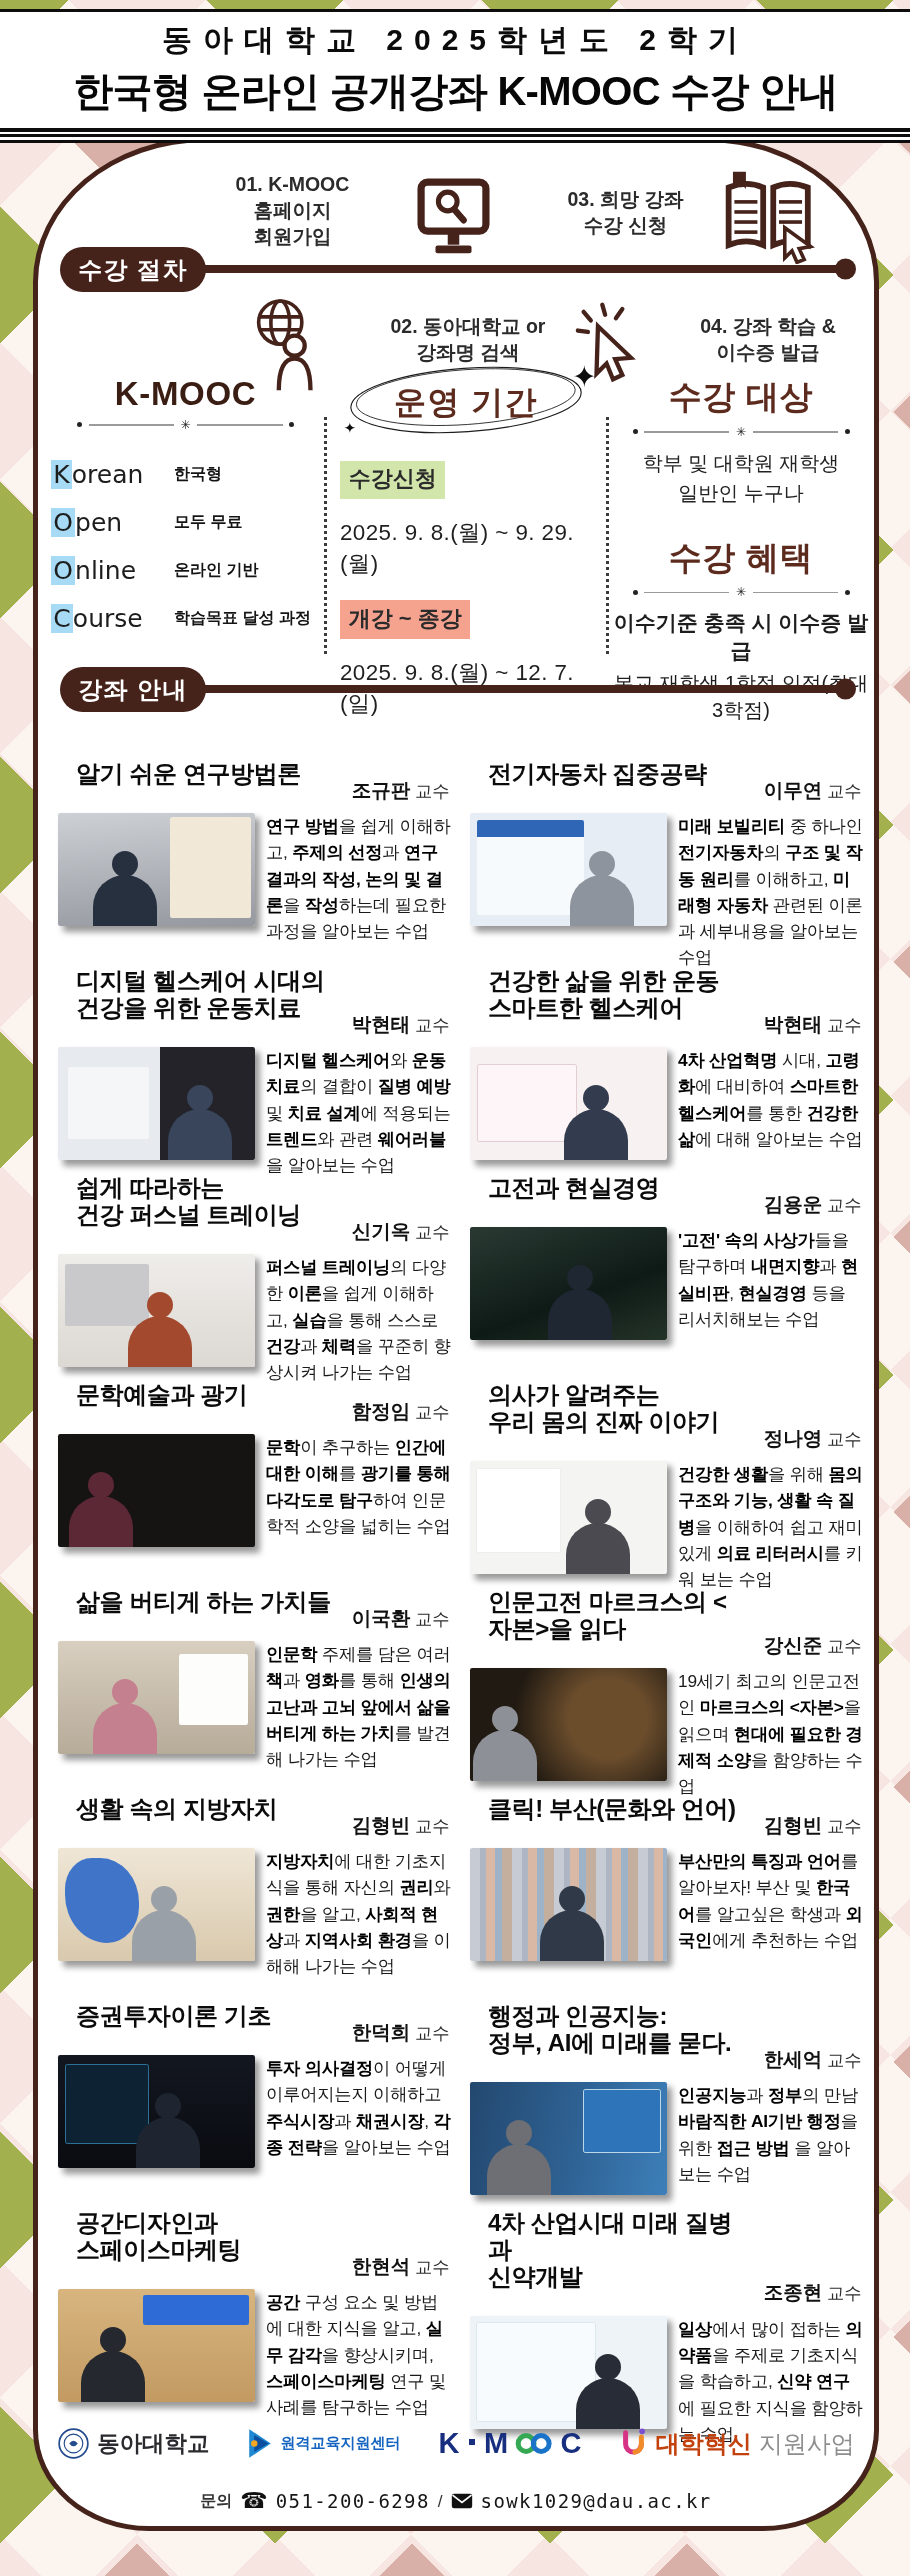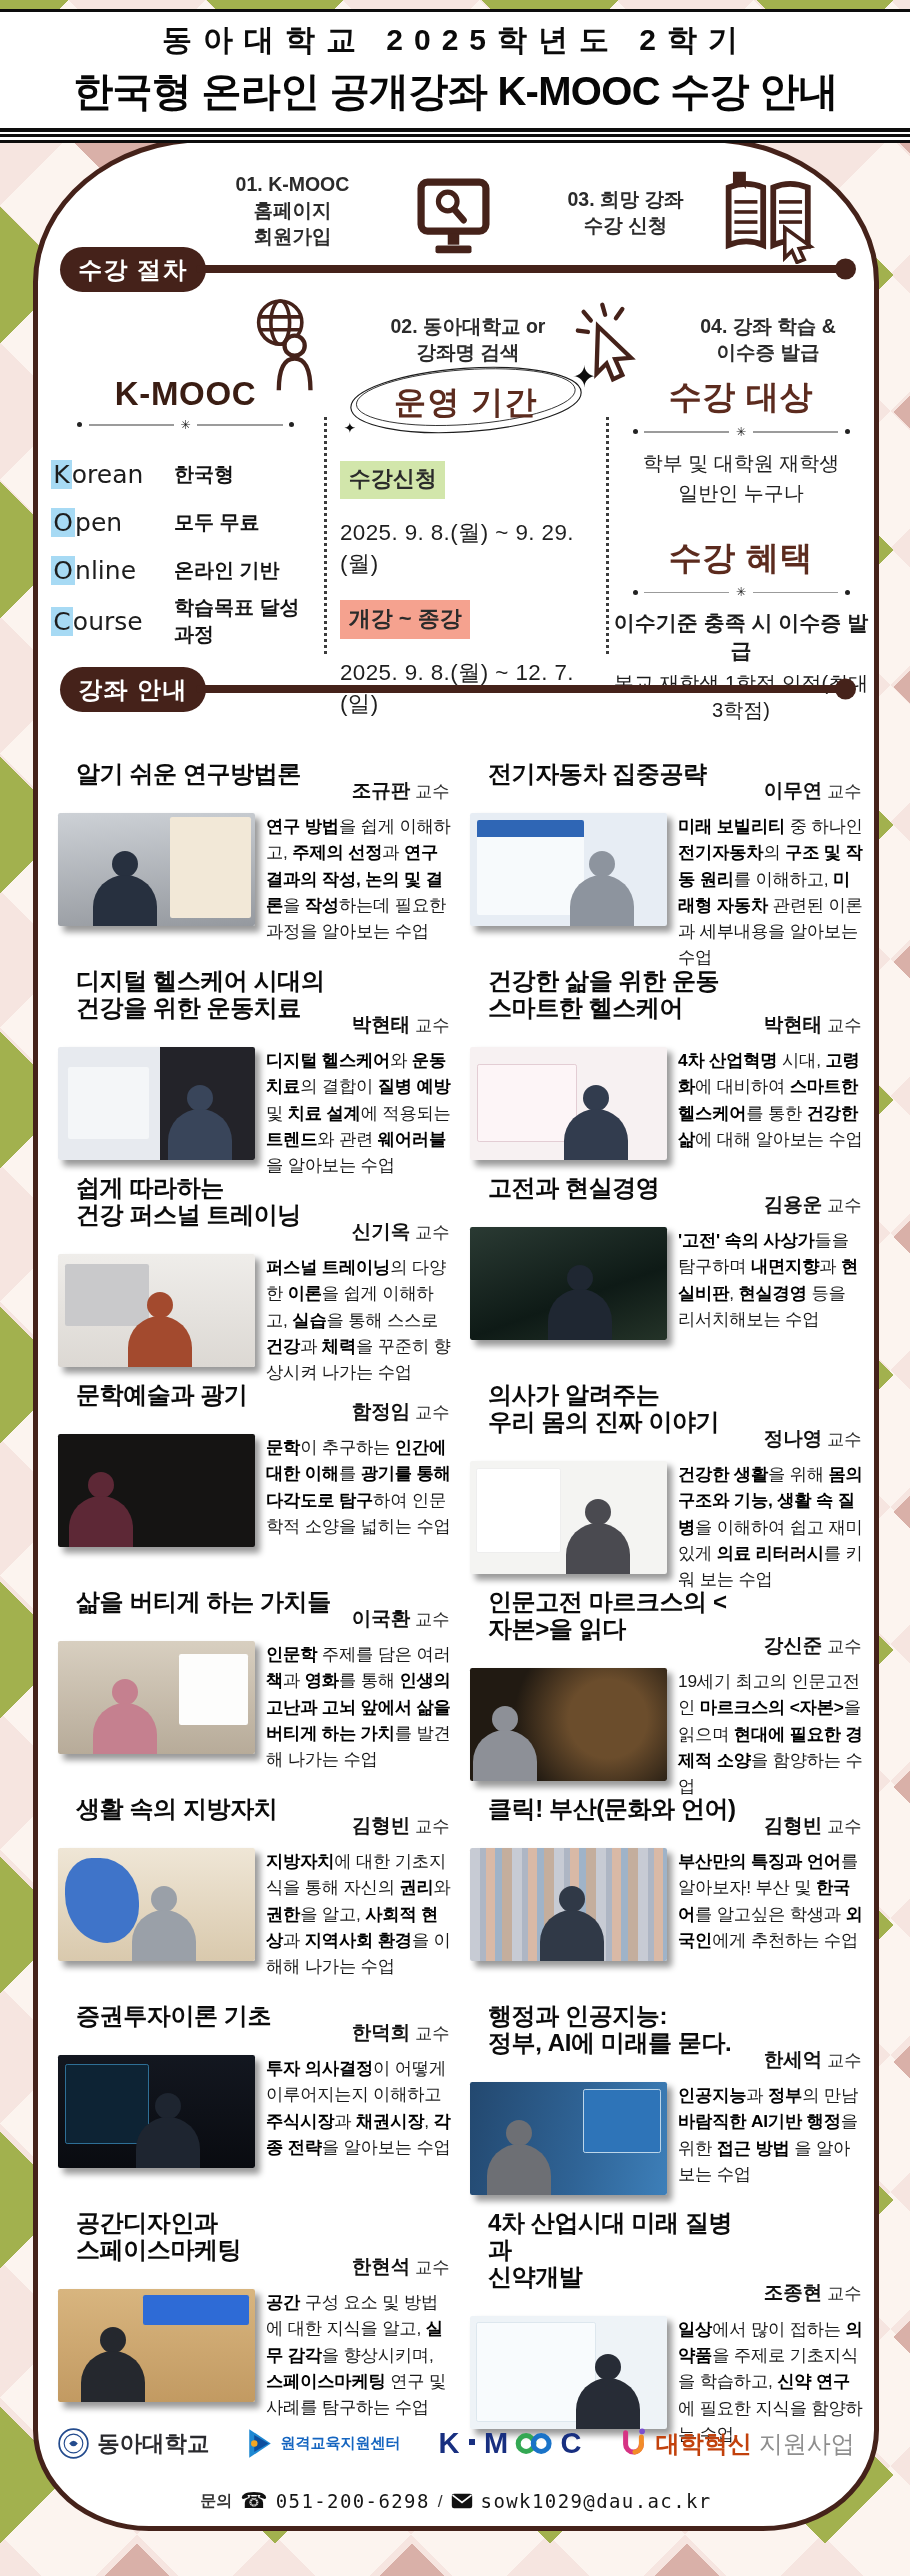--- a/index.html
+++ b/index.html
@@ -64,21 +64,21 @@
   .big-title{font-size:33px;font-weight:900;color:#3a1d13;text-align:center;letter-spacing:0.7px}
   .brown{color:#5c2b1e}
   .mini-div{display:flex;align-items:center;justify-content:center;gap:6.5px;width:217px;margin:5.8px auto 0}
   .mini-div .dot{width:5px;height:5px;border-radius:50%;background:#222}
   .mini-div .ln{flex:1;height:1.4px;background:#9b9b9b}
   .mini-div .st{font-size:12.3px;color:#1a1a1a;line-height:1}
   .klist{margin-top:19px}
   .krow{display:grid;grid-template-columns:123px 1fr;align-items:center;height:48px}
   .krow .en{font-size:25px;color:#1d1d1d;font-family:"DejaVu Sans","Liberation Sans",sans-serif}
   .krow .init{background:#a7daf4;padding:0 2.2px}
-  .krow .ko{font-size:20px;font-weight:600;color:#141414}
+  .krow .ko{font-size:16px;font-weight:600;color:#141414}
   .ptitle-wrap{position:relative;width:210px;margin:5.8px auto 0;text-align:center}
   .ptitle{font-size:32px;font-weight:900;color:#5c2b1e;letter-spacing:1.4px;position:relative;z-index:1}
   .ellipse{position:absolute;left:50%;top:50%;transform:translate(-50%,-54%) rotate(-4deg);z-index:0}
   .star1{position:absolute;right:-26px;top:-22px;font-size:30px;color:#0d0d0d;z-index:2}
   .star2{position:absolute;left:-17.3px;bottom:-11.6px;font-size:14.5px;color:#0d0d0d;z-index:2}
   .pitems{margin:36px 0 16px 10px}
   .badge{display:inline-block;font-size:22px;font-weight:600;color:#2b2b2b;padding:3.6px 8.7px 5px}
   .b-green{background:#d2e6ab}
   .b-red{background:#f5a28f}
   .pdate{font-size:22.4px;font-weight:500;color:#1f1f1f;margin:18px 0 21px;letter-spacing:0.4px}

